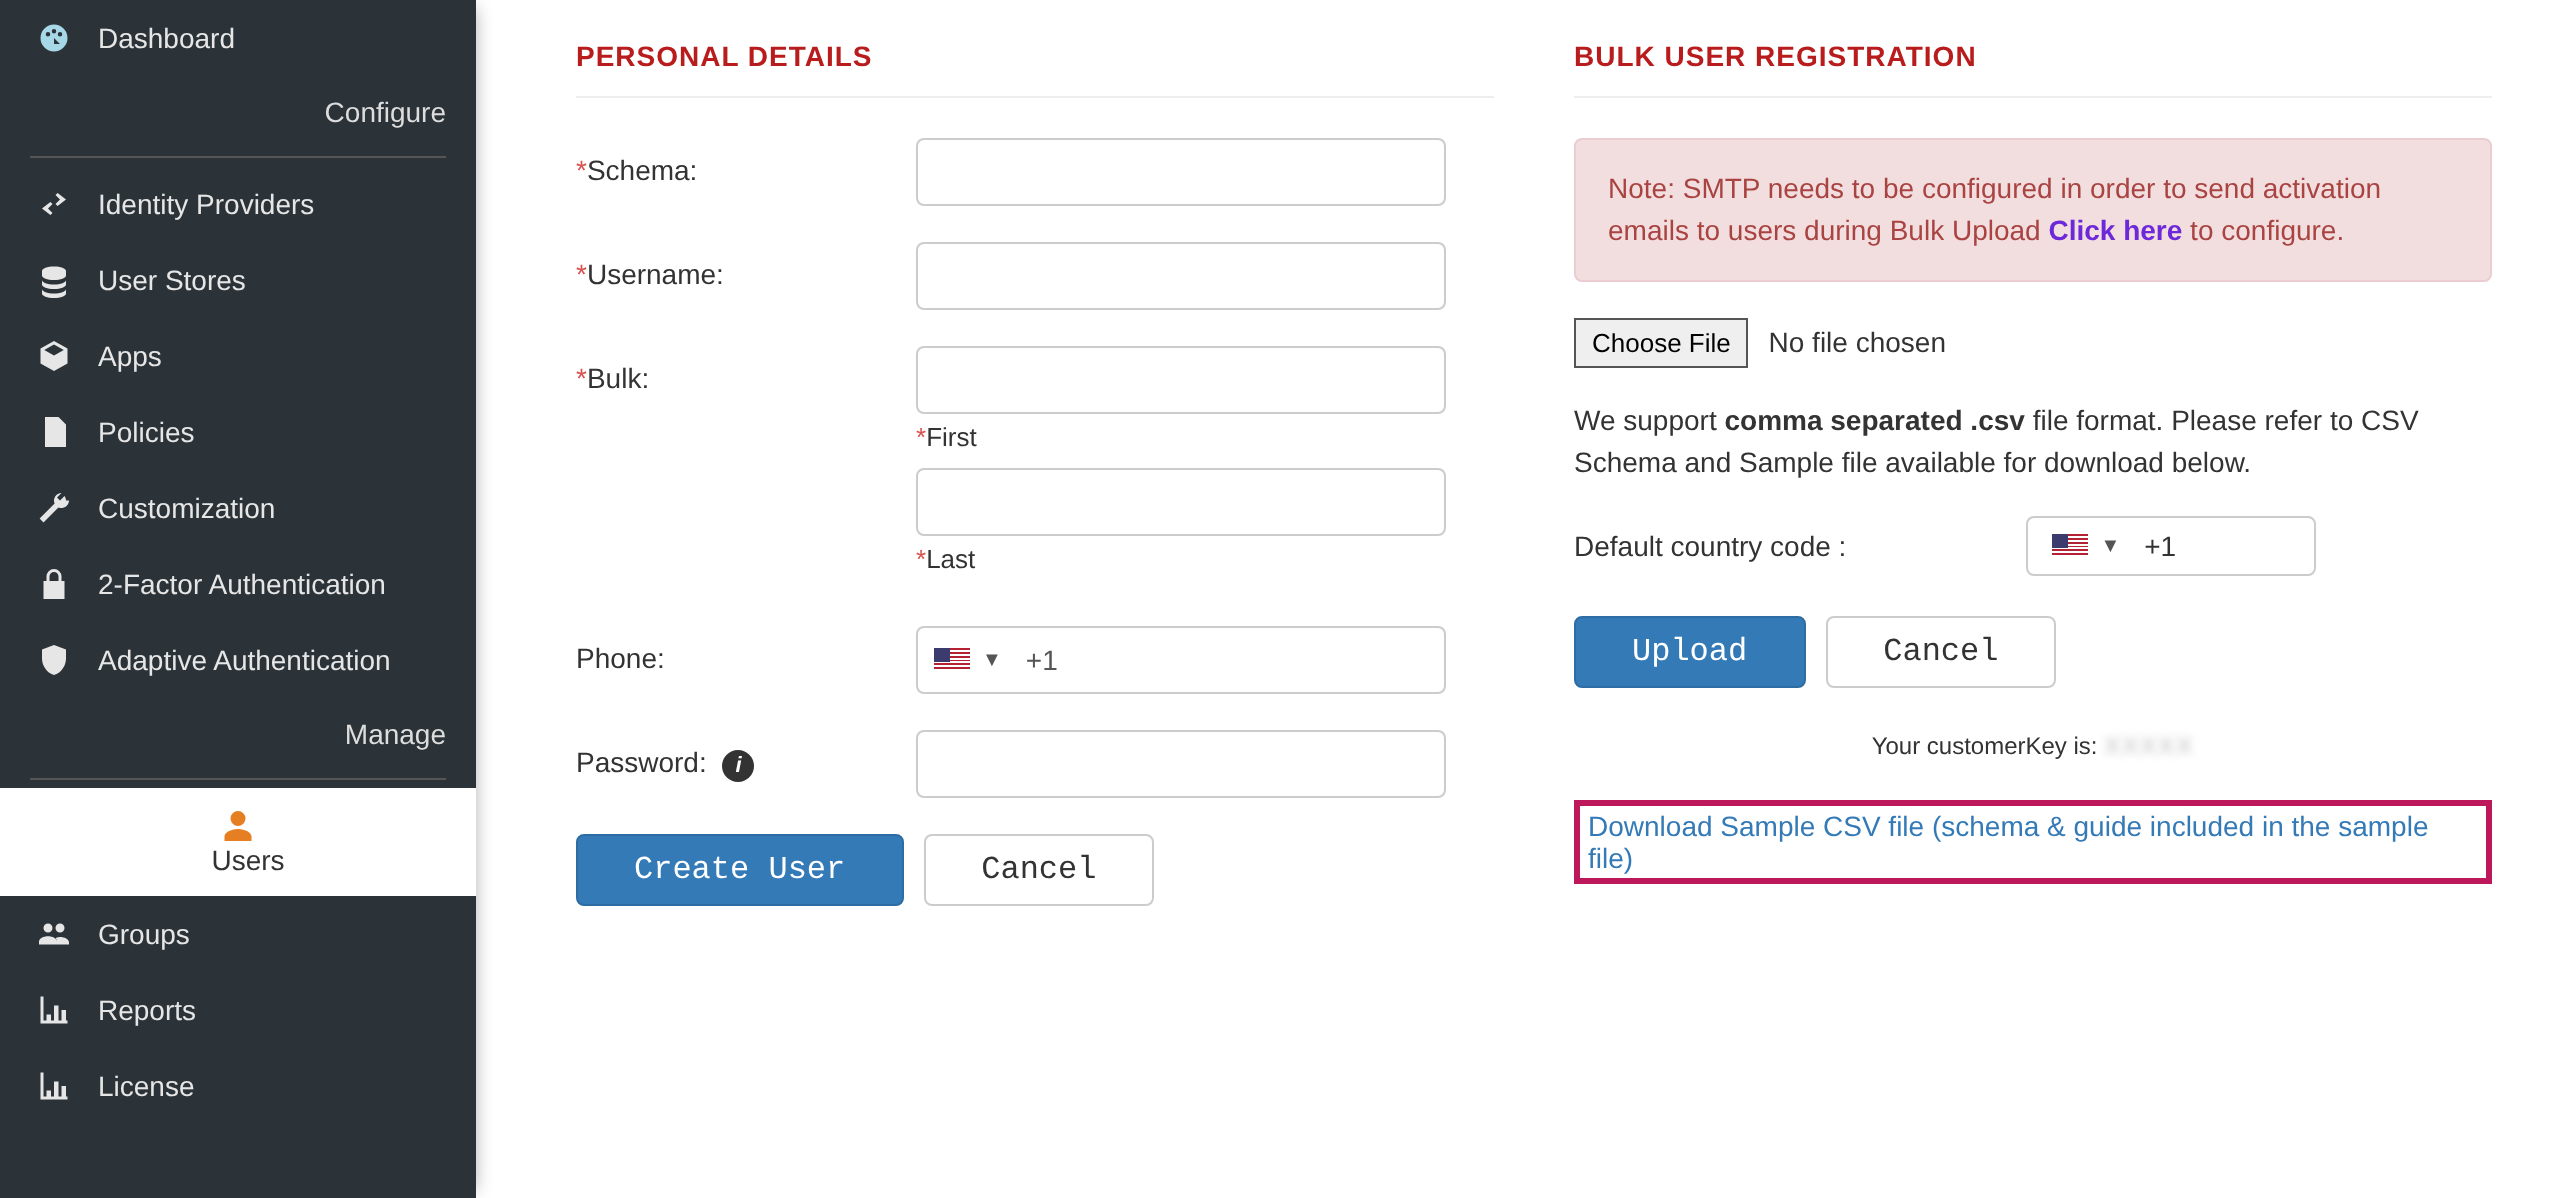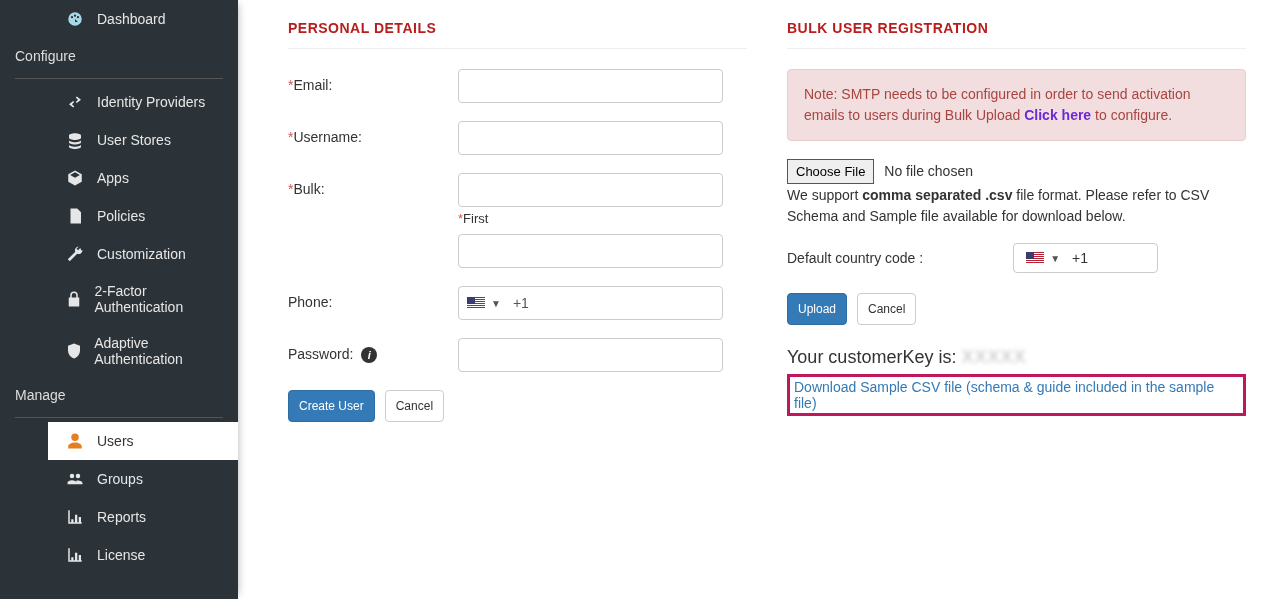--- a/index.html
+++ b/index.html
@@ -1,59 +1,59 @@
 <!DOCTYPE html>
 <html><head>
 <meta charset="utf-8">
 <style>
   * { box-sizing: border-box; margin: 0; padding: 0; }
   body { font-family: Arial, Helvetica, sans-serif; font-size: 14px; color: #333; background: #fff; }
   .layout { display: flex; min-height: 599px; }
   .sidebar { width: 238px; background: #2c3338; color: #e6e6e6; flex-shrink: 0; box-shadow: 4px 0 8px -4px rgba(0,0,0,0.3); }
-  .sidebar .nav-item { display: flex; align-items: center; padding: 10px 15px; cursor: pointer; margin-left: 48px; }
+  .sidebar .nav-item { display: flex; align-items: center; padding: 10px 15px; cursor: pointer; }
   .sidebar .nav-item .icon { width: 24px; display: inline-flex; justify-content: center; font-size: 16px; }
   .sidebar .nav-item .label { margin-left: 10px; font-size: 14px; }
-  .sidebar .section { padding: 10px 15px; color: #ddd; font-size: 14px; }
+  .sidebar .section { padding: 10px 15px; color: #ddd; font-size: 14px; text-align: right; }
   .sidebar hr { border: none; border-top: 1px solid #555; margin: 4px 15px; }
-  .sidebar .nav-item.active { background: #fff; color: #333; }
+  .sidebar .nav-item.active { background: #fff; color: #333; flex-direction: column; }
   .sidebar .nav-item.active .icon svg path { fill: #e67e22; }
   .sidebar .nav-item.active .icon { color: #e67e22; }
   .main { flex: 1; padding: 20px 30px 40px 50px; display: flex; gap: 40px; }
   .col { flex: 1; min-width: 0; }
   h4.section-title { font-size: 14px; font-weight: bold; letter-spacing: 0.5px; color: #b91c1c; margin-bottom: 12px; }
   .col hr.divider { border: none; border-top: 1px solid #eee; margin-bottom: 20px; }
   .form-row { display: flex; align-items: flex-start; margin-bottom: 18px; }
   .form-row .fl { width: 170px; padding-top: 8px; font-size: 14px; color: #333; }
   .form-row .req { color: #d9534f; }
   .form-row .fi { flex: 1; }
   .form-row input[type=text], .form-row input[type=password] { width: 265px; height: 34px; border: 1px solid #ccc; border-radius: 4px; padding: 6px 10px; font-size: 14px; }
   .sublabel { font-size: 13px; color: #333; margin-top: 4px; margin-bottom: 8px; }
   .phone-wrap { display: flex; align-items: center; width: 265px; height: 34px; border: 1px solid #ccc; border-radius: 4px; }
   .flag-us { width: 18px; height: 12px; background: linear-gradient(#b22234 0 8%, #fff 8% 16%, #b22234 16% 24%, #fff 24% 32%, #b22234 32% 40%, #fff 40% 48%, #b22234 48% 56%, #fff 56% 64%, #b22234 64% 72%, #fff 72% 80%, #b22234 80% 88%, #fff 88% 100%); position: relative; display:inline-block; }
   .flag-us::before { content:""; position:absolute; top:0; left:0; width:8px; height:7px; background:#3c3b6e; }
   .phone-wrap .caret { margin: 0 6px; font-size: 10px; color: #555; }
   .phone-wrap .dial { padding-left: 6px; color: #555; }
   .chk-row label { margin-right: 8px; font-size: 14px; }
   .chk-row input { margin-right: 2px; }
   .info-icon { display:inline-flex; width:16px; height:16px; border-radius:50%; background:#333; color:#fff; align-items:center; justify-content:center; font-size:11px; font-weight:bold; font-style:italic; margin-left:4px; }
-  .btn { display:inline-block; padding: 8px 10px; border-radius:4px; font-size:12px; cursor:pointer; border:1px solid transparent; }
+  .btn { display:inline-block; padding: 8px 28px; border-radius:4px; font-size:16px; cursor:pointer; border:1px solid transparent;font-family:Liberation Mono, monospace; }
   .btn-primary { background:#337ab7; color:#fff; border-color:#2e6da4; }
   .btn-default { background:#fff; color:#333; border:1px solid #ccc; }
   .alert { background:#f2dede; border:1px solid #ebccd1; color:#a94442; padding:14px 16px; border-radius:4px; margin-bottom:18px; font-size:14px; line-height:1.5; }
   .alert a { color:#6d28d9; text-decoration:none;font-weight:bold; }
-  .file-row { margin-bottom: 1px; }
+  .file-row { margin-bottom: 16px; }
   .file-row button.choose { border:1px solid #555; background:#efefef; padding:4px 8px; font-size:13px; cursor:pointer; }
   .file-row .nofile { margin-left:6px; font-size:14px; color:#333; }
   .support-text { font-size:14px; color:#333; line-height:1.5; margin-bottom:16px; }
   .cc-row { display:flex; align-items:center; margin-bottom:20px; }
   .cc-row .cc-label { flex:0 0 auto; margin-right: 90px; }
   .cc-box { border:1px solid #ccc; border-radius:4px; padding:6px 12px; display:flex; align-items:center; width:145px; }
   .cc-box .caret { margin: 0 6px; font-size:10px; color:#555; }
   .btn-row { display:flex; gap:10px; margin-bottom:22px; }
-  .ck-line { font-size:18px; margin-bottom:6px; }
+  .ck-line { font-size:12px; margin-bottom:20px;text-align:center; }
   .ck-line .blurred { color:#bbb; filter: blur(2px); letter-spacing:1px; }
   .dl-box { border:3px solid #be185d; padding:2px 4px; display:inline-block; }
   .dl-box a { color:#337ab7; text-decoration:none; font-size:14px; }
   .form-actions { margin-top: 10px; display:flex; gap:10px; }
 </style>
 </head>
 <body>
 
 <div class="layout">
   <div class="sidebar">
@@ -159,35 +159,36 @@
     </div>
   </div>
 
   <div class="main">
 
     <div class="col">
       <h4 class="section-title">PERSONAL DETAILS</h4>
       <hr class="divider">
 
       <div class="form-row">
-        <div class="fl"><span class="req">*</span><span>Email:</span></div>
+        <div class="fl"><span class="req">*</span><span>Schema:</span></div>
         <div class="fi"><input type="text" style=""></div>
       </div>
 
       <div class="form-row">
         <div class="fl"><span class="req">*</span><span>Username:</span></div>
         <div class="fi"><input type="text" style=""></div>
       </div>
 
       <div class="form-row">
         <div class="fl"><span class="req">*</span><span>Bulk:</span></div>
         <div class="fi">
           <input type="text" style="">
           <div class="sublabel"><span class="req">*</span><span>First</span></div>
           <input type="text" style="">
+          <div class="sublabel"><span class="req">*</span><span>Last</span></div>
         </div>
       </div>
 
       <div class="form-row">
         <div class="fl">Phone:</div>
         <div class="fi">
           <div class="phone-wrap">
             <span style="margin-left:8px" class="flag-us"></span>
             <span class="caret">▼</span>
             <span class="dial">+1</span>

